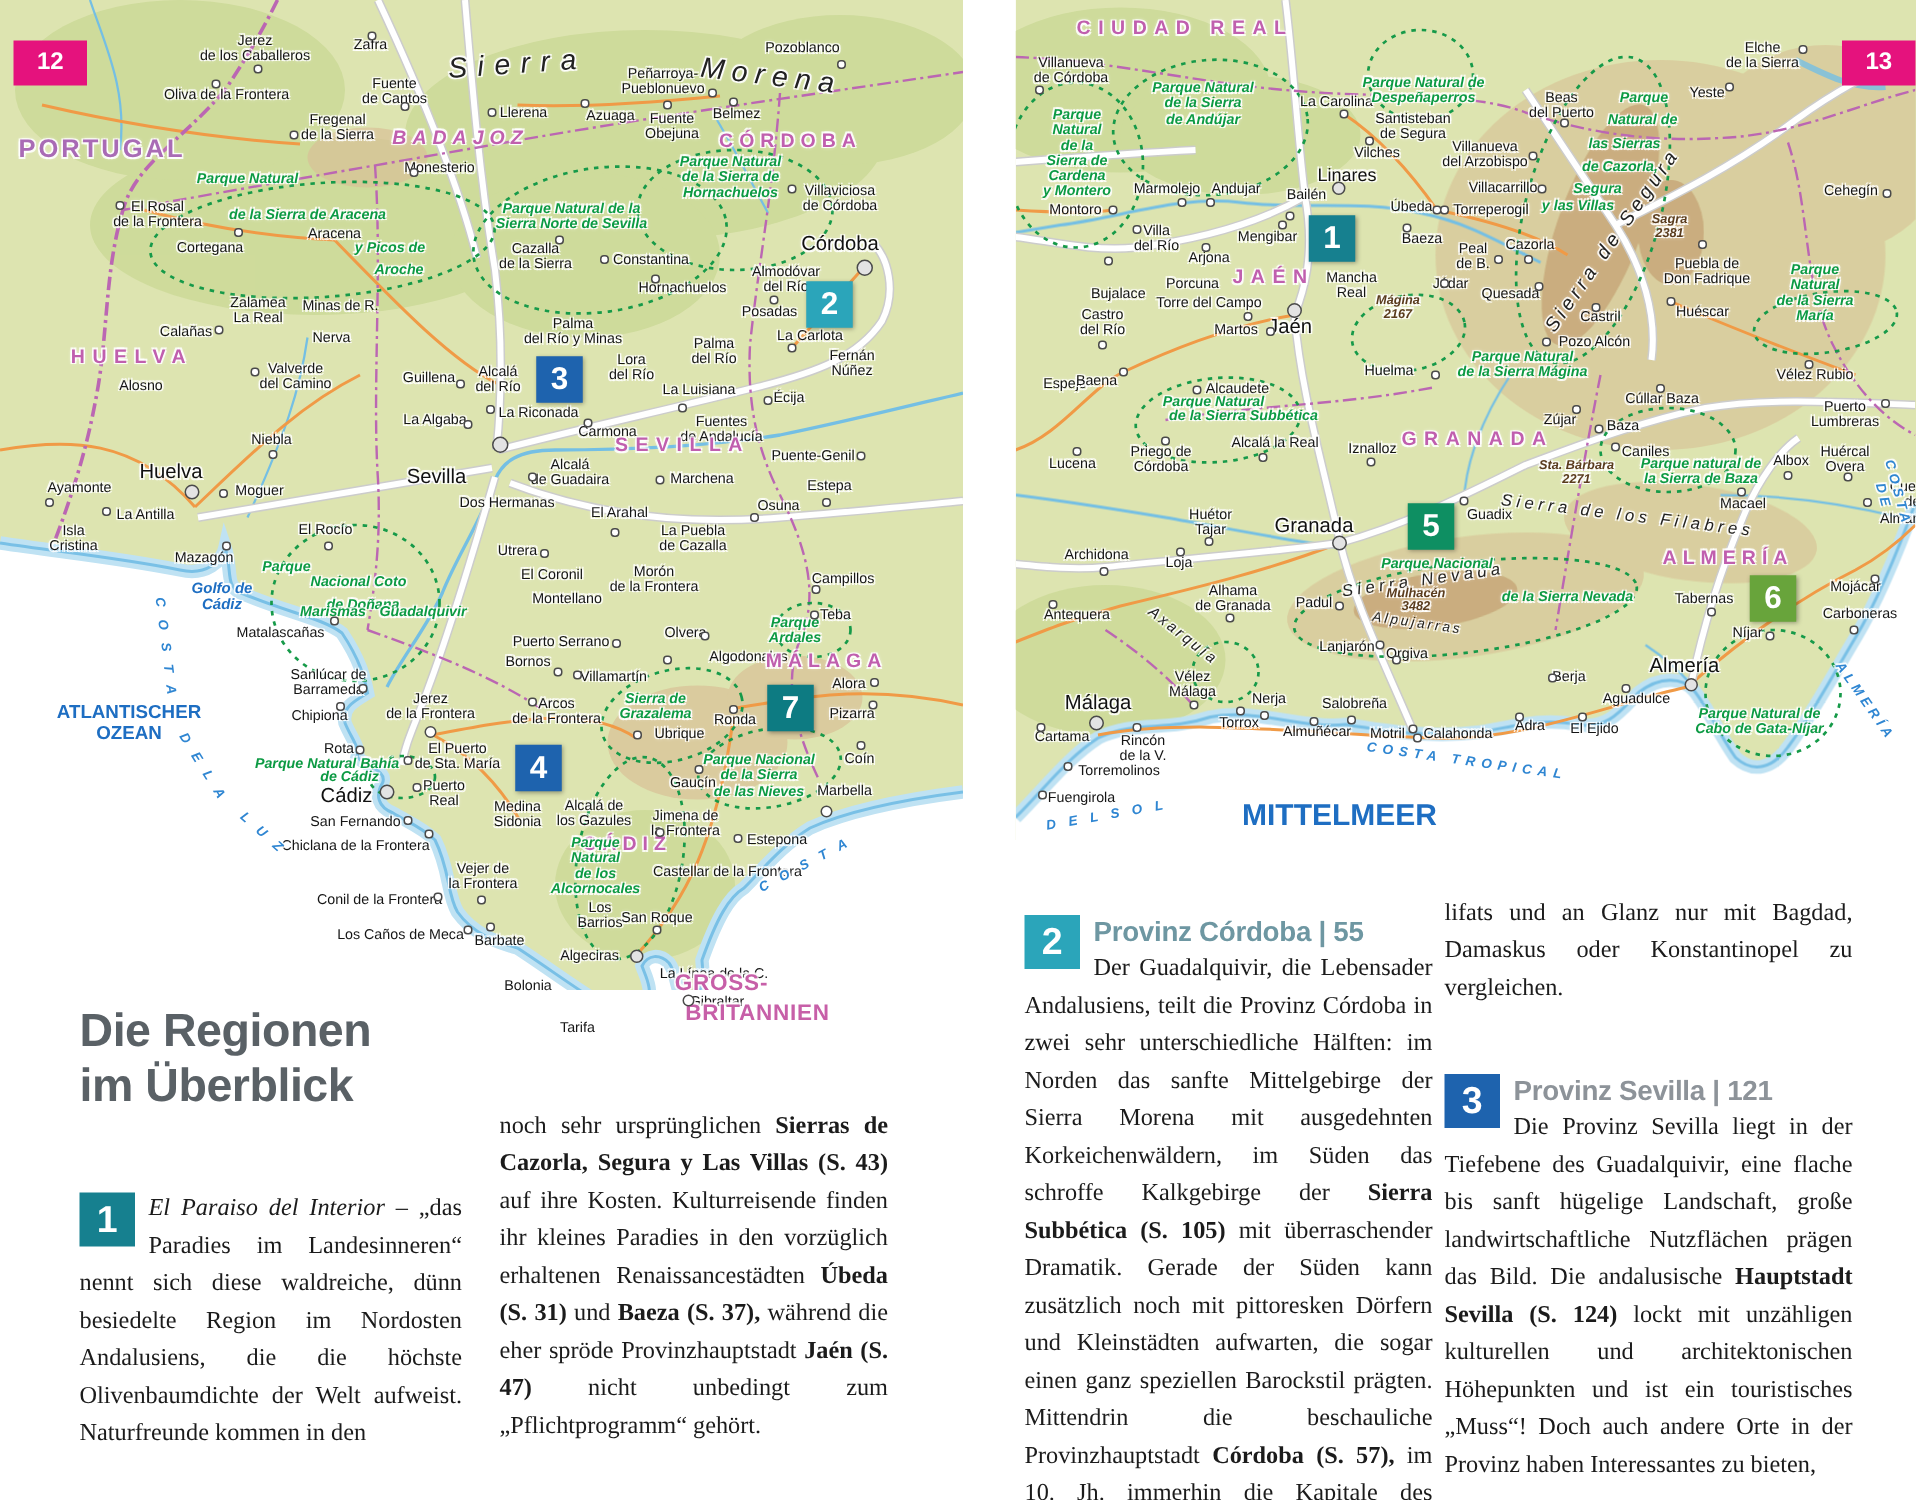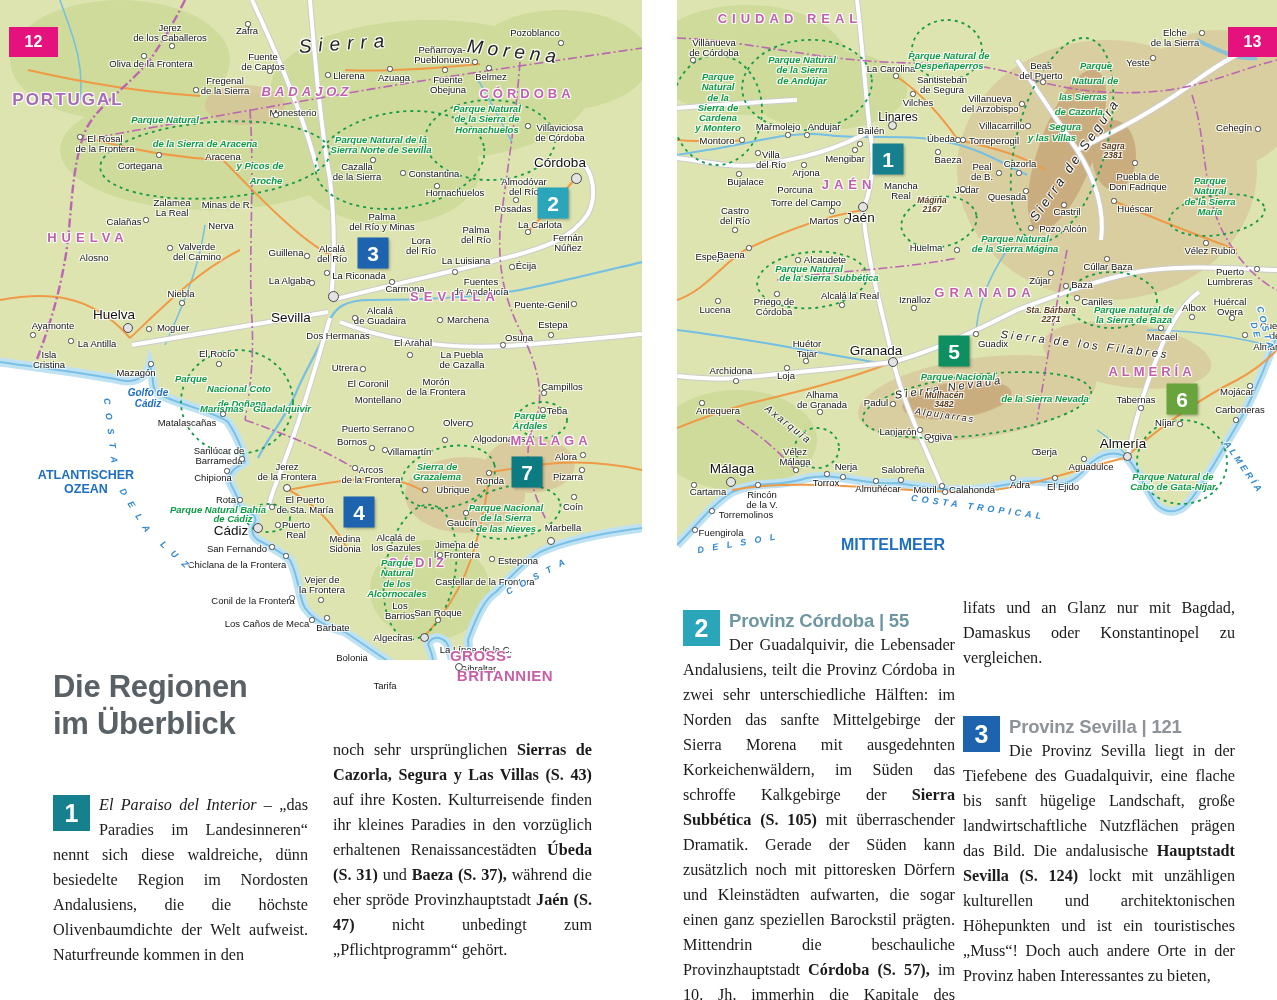--- a/index.html
+++ b/index.html
@@ -249,21 +249,21 @@
         <div class="ml ml-town" style="left: 513px; top: 209px;">Posadas</div>
         <div class="ml ml-city" style="left: 560px; top: 163px;">Córdoba</div>
         <div class="ml ml-town" style="left: 560px; top: 133px;">Villaviciosa
 de Córdoba</div>
         <div class="ml ml-town" style="left: 535px; top: 33px;">Pozoblanco</div>
         <div class="ml ml-town" style="left: 442px; top: 55px;">Peñarroya-
 Pueblonuevo</div>
         <div class="ml ml-town" style="left: 491px; top: 77px;">Belmez</div>
         <div class="ml ml-town" style="left: 448px; top: 85px;">Fuente
 Obejuna</div>
-        <div class="ml ml-town" style="left: 394px; top: 78px;">Azuaga</div>
+        <div class="ml ml-town" style="left: 394px; top: 78px; padding-left: 26px;">Azuaga</div>
         <div class="ml ml-town" style="left: 349px; top: 76px;">Llerena</div>
         <div class="ml ml-country" style="letter-spacing: 2px; left: 68px; top: 100px;">PORTUGAL</div>
         <div class="ml ml-prov" style="letter-spacing: 5px; left: 88px; top: 238px;">HUELVA</div>
         <div class="ml ml-prov" style="letter-spacing: 4px; left: 307px; top: 92px; font-style: italic;">BADAJOZ</div>
         <div class="ml ml-prov" style="letter-spacing: 4px; left: 527px; top: 94px;">CÓRDOBA</div>
         <div class="ml ml-prov" style="letter-spacing: 5px; left: 455px; top: 297px;">SEVILLA</div>
         <div class="ml ml-prov" style="letter-spacing: 4px; left: 418px; top: 563px;">CÁDIZ</div>
         <div class="ml ml-prov" style="letter-spacing: 4px; left: 551px; top: 441px;">MÁLAGA</div>
         <div class="ml ml-sierra" style="font-size: 19px; letter-spacing: 7px; transform: translate(-50%, -50%) rotate(-4deg); left: 345px; top: 44px;">Sierra</div>
         <div class="ml ml-sierra" style="font-size: 19px; letter-spacing: 5px; transform: translate(-50%, -50%) rotate(7deg); left: 514px; top: 52px;">Morena</div>
@@ -498,21 +498,21 @@
         <div class="ml ml-city" style="left: 183px; top: 218px;">Jaén</div>
         <div class="ml ml-town" style="left: 147px; top: 221px;">Martos</div>
         <div class="ml ml-town" style="left: 129px; top: 203px;">Torre del Campo</div>
         <div class="ml ml-town" style="left: 118px; top: 190px;">Porcuna</div>
         <div class="ml ml-town" style="left: 129px; top: 173px;">Arjona</div>
         <div class="ml ml-town" style="left: 94px; top: 160px;">Villa
 del Río</div>
         <div class="ml ml-town" style="left: 101px; top: 127px;">Marmolejo</div>
         <div class="ml ml-town" style="left: 147px; top: 127px;">Andujar</div>
         <div class="ml ml-town" style="left: 40px; top: 141px;">Montoro</div>
-        <div class="ml ml-town" style="left: 63px; top: 182px; padding-left: 11px;">Bujalace</div>
+        <div class="ml ml-town" style="left: 63px; top: 197px; padding-left: 11px;">Bujalace</div>
         <div class="ml ml-town" style="left: 58px; top: 216px;">Castro
 del Río</div>
         <div class="ml ml-town" style="left: 33px; top: 257px;">Espejo</div>
         <div class="ml ml-town" style="left: 54px; top: 255px;">Baena</div>
         <div class="ml ml-town" style="left: 148px; top: 260px;">Alcaudete</div>
         <div class="ml ml-town" style="left: 249px; top: 248px;">Huelma</div>
         <div class="ml ml-town" style="left: 290px; top: 190px;">Jódar</div>
         <div class="ml ml-town" style="left: 364px; top: 71px;">Beas
 del Puerto</div>
         <div class="ml ml-town" style="left: 498px; top: 38px;">Elche
@@ -582,21 +582,21 @@
         <div class="ml ml-town" style="left: 169px; top: 467px;">Nerja</div>
         <div class="ml ml-town" style="left: 149px; top: 483px;">Torrox</div>
         <div class="ml ml-town" style="left: 201px; top: 489px;">Almuñécar</div>
         <div class="ml ml-town" style="left: 226px; top: 470px;">Salobreña</div>
         <div class="ml ml-town" style="left: 248px; top: 490px;">Motril</div>
         <div class="ml ml-town" style="left: 295px; top: 490px;">Calahonda</div>
         <div class="ml ml-prov" style="letter-spacing: 5px; left: 113px; top: 19px;">CIUDAD REAL</div>
         <div class="ml ml-prov" style="letter-spacing: 5px; left: 172px; top: 185px;">JAÉN</div>
         <div class="ml ml-prov" style="letter-spacing: 5px; left: 308px; top: 293px;">GRANADA</div>
         <div class="ml ml-prov" style="letter-spacing: 4px; left: 475px; top: 372px;">ALMERÍA</div>
-        <div class="ml ml-sea" style="font-size: 16px; left: 216px; top: 545px;">MITTELMEER</div>
+        <div class="ml ml-sea" style="font-size: 20px; left: 216px; top: 545px;">MITTELMEER</div>
         <div class="ml ml-coast" style="letter-spacing: 4px; transform: translate(-50%, -50%) rotate(8deg); left: 301px; top: 508px;">COSTA TROPICAL</div>
         <div class="ml ml-coast" style="transform: translate(-50%, -50%) rotate(-10deg); left: 61px; top: 544px;">D E L   S O L</div>
         <div class="ml ml-coast" style="transform: translate(-50%, -50%) rotate(75deg); left: 583px; top: 330px;">COSTA DE</div>
         <div class="ml ml-coast" style="transform: translate(-50%, -50%) rotate(55deg); left: 566px; top: 468px;">ALMERÍA</div>
         <div class="ml ml-sierra" style="font-size: 13px; letter-spacing: 3px; transform: translate(-50%, -50%) rotate(-55deg); left: 398px; top: 160px;">Sierra de Segura</div>
         <div class="ml ml-sierra" style="font-size: 11px; letter-spacing: 3px; transform: translate(-50%, -50%) rotate(7deg); left: 408px; top: 345px;">Sierra de los Filabres</div>
         <div class="ml ml-sierra" style="font-size: 11px; letter-spacing: 3px; transform: translate(-50%, -50%) rotate(-8deg); left: 272px; top: 388px;">Sierra Nevada</div>
         <div class="ml ml-sierra" style="font-size: 10px; letter-spacing: 2px; transform: translate(-50%, -50%) rotate(38deg); left: 111px; top: 425px;">Axarquía</div>
         <div class="ml ml-sierra" style="font-size: 9px; letter-spacing: 2px; transform: translate(-50%, -50%) rotate(8deg); left: 268px; top: 416px;">Alpujarras</div>
         <div class="ml ml-peak" style="left: 255px; top: 205px;">Mágina

